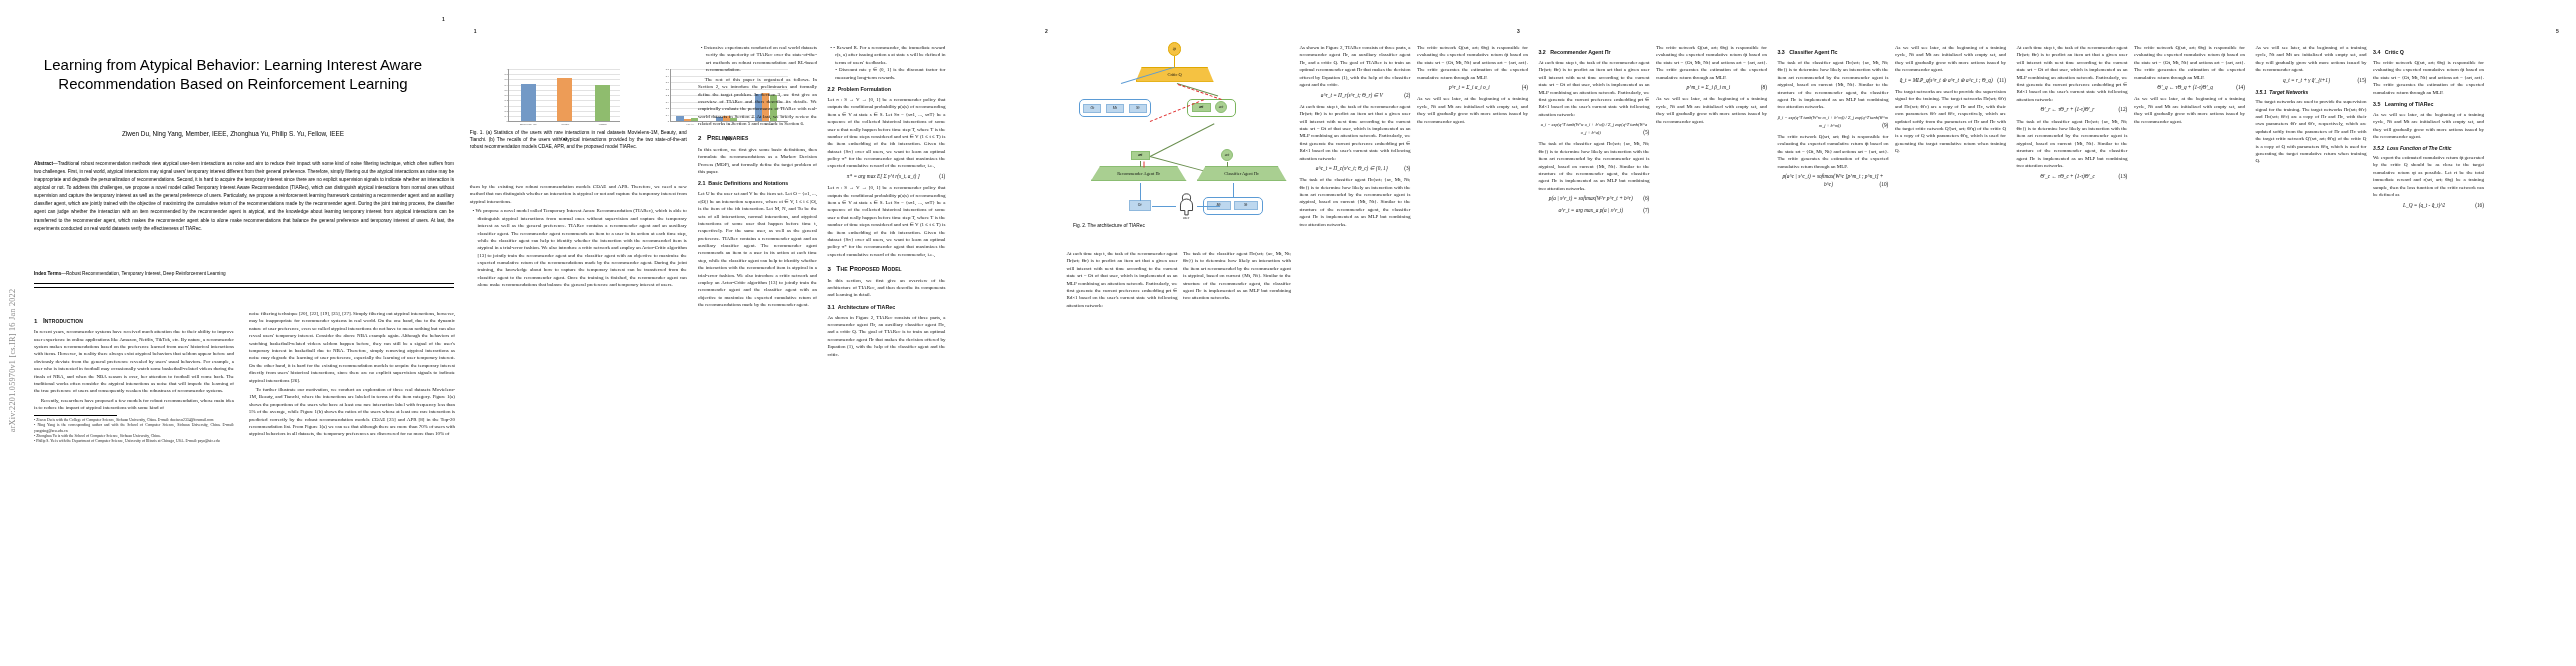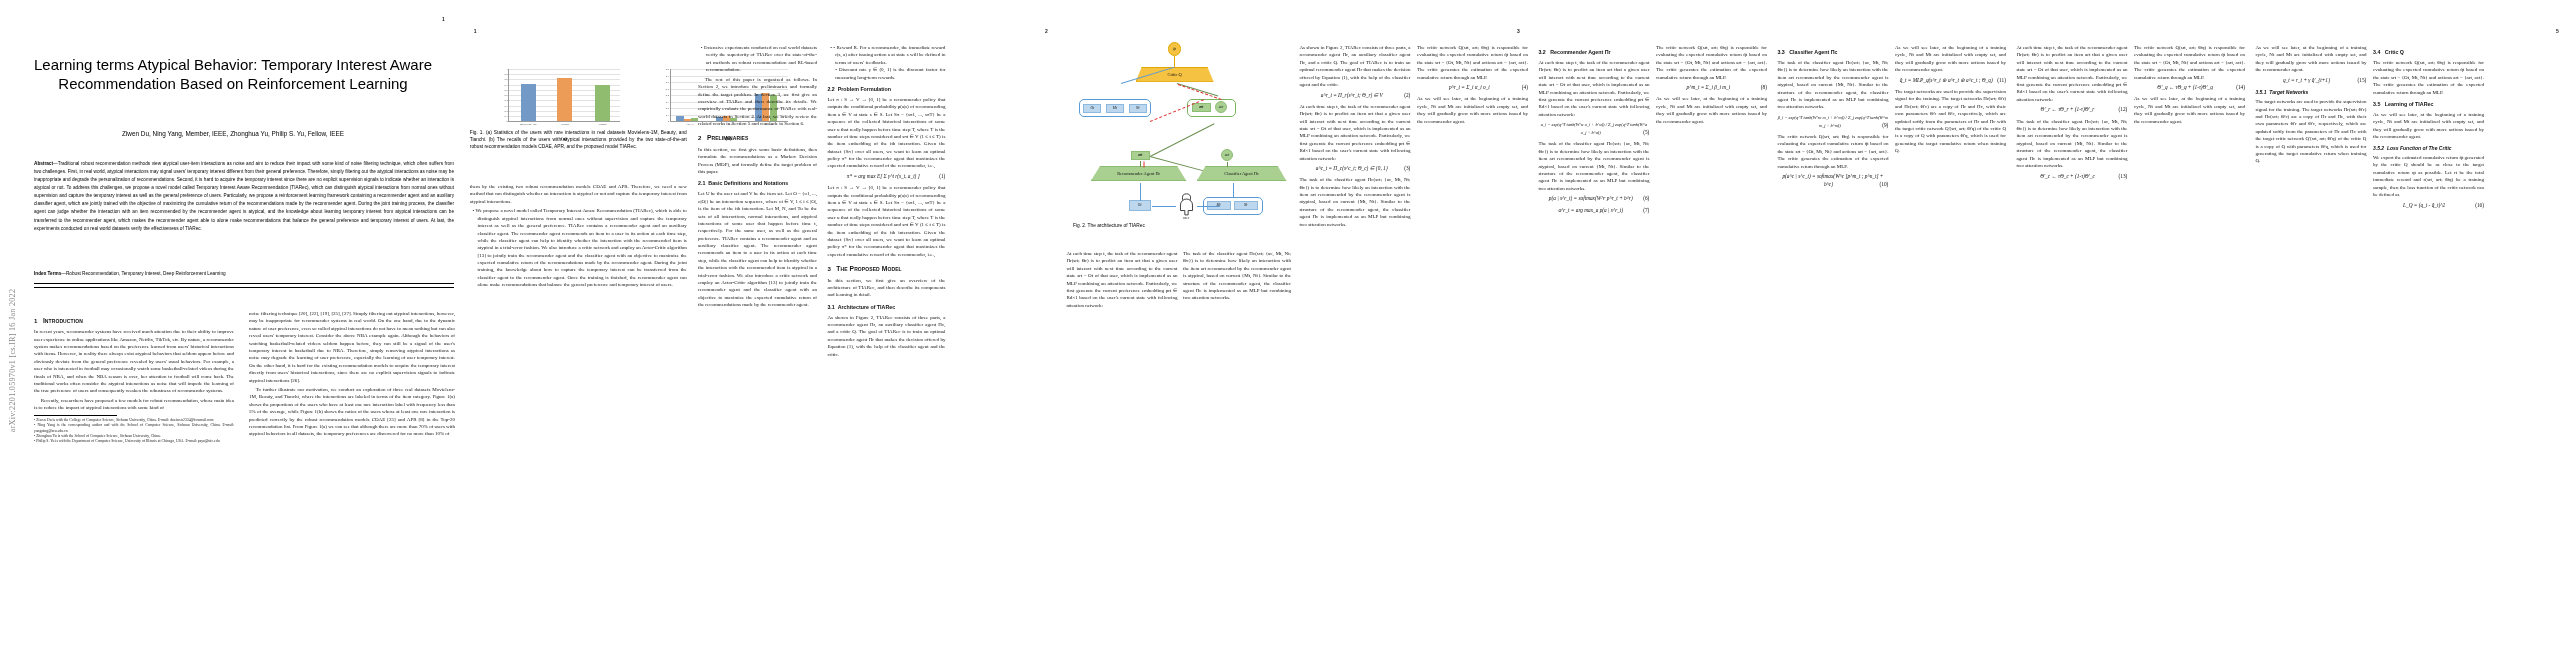--- a/index.html
+++ b/index.html
@@ -98,21 +98,21 @@
 <body>
 
 <div class="sheet">
 
   <div class="page pg1">
 
     <div class="arxiv">arXiv:2201.05970v1  [cs.IR]  16 Jan 2022</div>
 
     <div class="pagenum" style="left:442px;top:15.6px;">1</div>
 
-    <div class="title">Learning terms Atypical Behavior: Temporary Interest Aware Recommendation Based on Reinforcement Learning</div>
+    <div class="title">Learning from Atypical Behavior: Learning Interest Aware Recommendation Based on Reinforcement Learning</div>
 
     <div class="authors">Ziwen Du,  Ning Yang, Member, IEEE, Zhonghua Yu,  Philip S. Yu, Fellow, IEEE</div>
 
     <div class="abs">
       <b>Abstract</b><span>—Traditional robust recommendation methods view atypical user-item interactions as noise and aim to reduce their impact with some kind of noise filtering technique, which often suffers from two challenges. First, in real world, atypical interactions may signal users' temporary interest different from their general preference. Therefore, simply filtering out the atypical interactions as noise may be inappropriate and degrade the personalization of recommendations. Second, it is hard to acquire the temporary interest since there are no explicit supervision signals to indicate whether an interaction is atypical or not. To address this challenges, we propose a novel model called Temporary Interest Aware Recommendation (TIARec), which can distinguish atypical interactions from normal ones without supervision and capture the temporary interest as well as the general preference of users. Particularly, we propose a reinforcement learning framework containing a recommender agent and an auxiliary classifier agent, which are jointly trained with the objective of maximizing the cumulative return of the recommendations made by the recommender agent. During the joint training process, the classifier agent can judge whether the interaction with an item recommended by the recommender agent is atypical, and the knowledge about learning temporary interest from atypical interactions can be transferred to the recommender agent, which makes the recommender agent able to alone make recommendations that balance the general preference and temporary interest of users. At last, the experiments conducted on real world datasets verify the effectiveness of TIARec.</span>
     </div>
 
     <div class="idx">
       <b>Index Terms</b><span>—Robust Recommendation, Temporary Interest, Deep Reinforcement Learning</span>
     </div>

